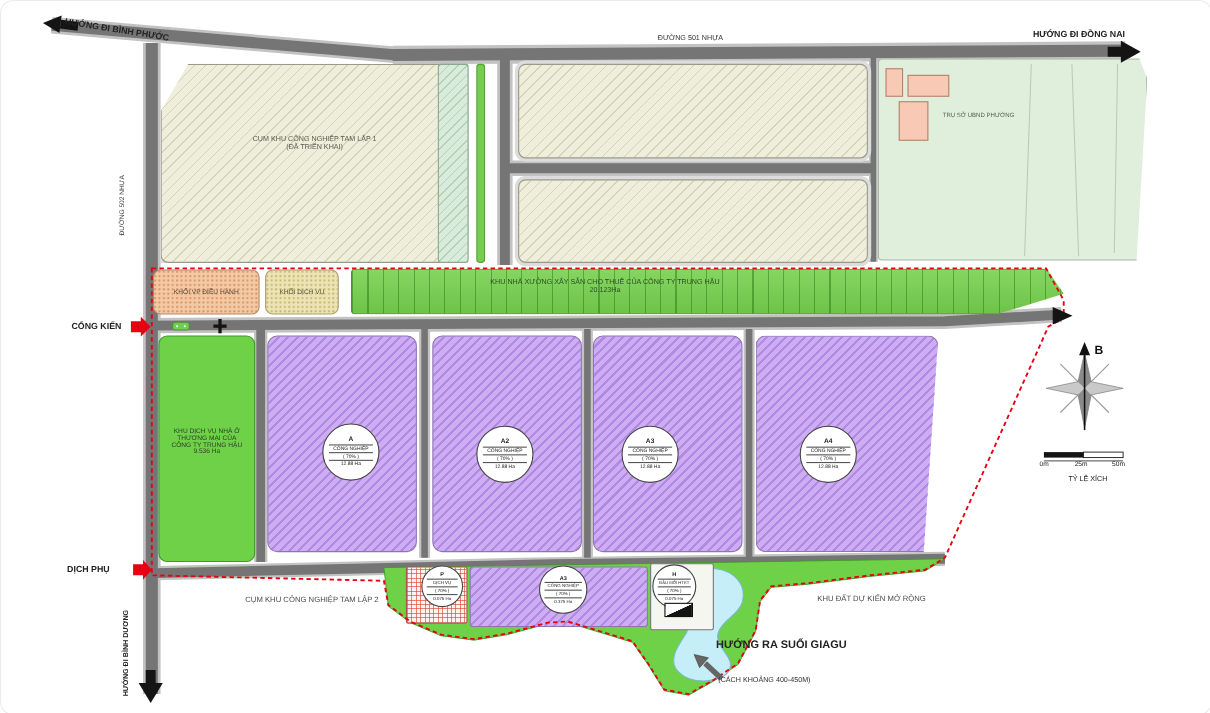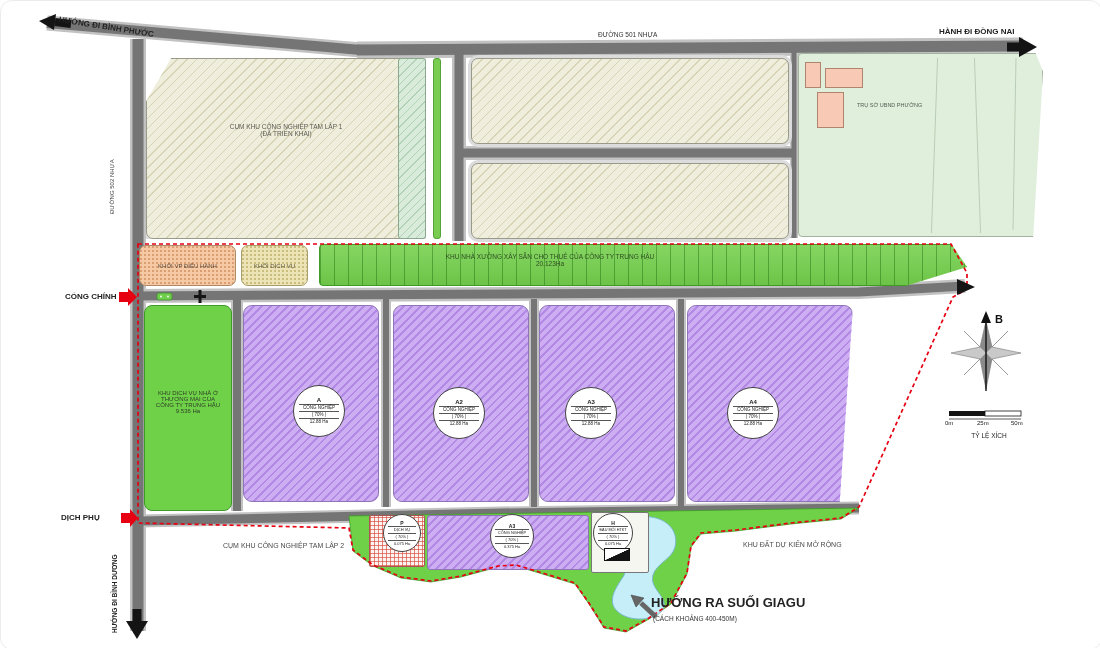--- a/index.html
+++ b/index.html
@@ -237,28 +237,28 @@
 
     <g>
       <rect x="948" y="410" width="36" height="5" fill="#141414"></rect>
       <rect x="984" y="410" width="36" height="5" fill="#ffffff" stroke="#141414" stroke-width="0.8"></rect>
       <line x1="948" y1="418" x2="1020" y2="418" stroke="#141414" stroke-width="0.7"></line>
     </g>
   </svg>
 
   <div class="lbl" style="left:58px;top:14px;font-size:8px;font-weight:600;color:#222;transform:rotate(9deg);transform-origin:left center;">HƯỚNG ĐI BÌNH PHƯỚC</div>
   <div class="lbl" style="left:597px;top:30px;font-size:6.5px;color:#333;">ĐƯỜNG 501 NHỰA</div>
-  <div class="lbl" style="left:938px;top:26px;font-size:8px;font-weight:600;color:#222;">HÀNH ĐI ĐỒNG NAI</div>
+  <div class="lbl" style="left:938px;top:26px;font-size:8px;font-weight:600;color:#222;">HƯỚNG ĐI ĐỒNG NAI</div>
   <div class="lbl vtext" style="left:108px;top:128px;height:85px;font-size:6px;color:#444;">ĐƯỜNG 502 NHỰA</div>
   <div class="lbl vtext" style="left:110px;top:530px;height:102px;font-size:6.5px;font-weight:600;color:#222;">HƯỚNG ĐI BÌNH DƯƠNG</div>
-  <div class="lbl" style="left:64px;top:291px;font-size:8px;font-weight:600;color:#222;">CỔNG CHÍNH</div>
+  <div class="lbl" style="left:64px;top:291px;font-size:8px;font-weight:600;color:#222;">CỔNG KIẾN</div>
   <div class="lbl" style="left:60px;top:512px;font-size:8px;font-weight:600;color:#222;">DỊCH PHỤ</div>
   <div class="lbl" style="left:222px;top:541px;font-size:7px;color:#4a4a4a;">CỤM KHU CÔNG NGHIỆP TAM LẬP 2</div>
   <div class="lbl" style="left:742px;top:540px;font-size:7px;color:#4a4a4a;">KHU ĐẤT DỰ KIẾN MỞ RỘNG</div>
-  <div class="lbl" style="left:650px;top:595px;font-size:13px;font-weight:600;color:#222;">HƯỚNG RA SUỐI GIAGU</div>
+  <div class="lbl" style="left:650px;top:580px;font-size:10px;font-weight:600;color:#222;">HƯỚNG RA SUỐI GIAGU</div>
   <div class="lbl" style="left:652px;top:614px;font-size:6.5px;color:#333;">(CÁCH KHOẢNG 400-450M)</div>
   <div class="lbl" style="left:994px;top:312px;font-size:11px;font-weight:bold;color:#111;">B</div>
   <div class="lbl" style="left:944px;top:419px;font-size:6px;color:#222;">0m</div>
   <div class="lbl" style="left:976px;top:419px;font-size:6px;color:#222;">25m</div>
   <div class="lbl" style="left:1010px;top:419px;font-size:6px;color:#222;">50m</div>
   <div class="lbl center" style="left:952px;top:431px;width:72px;font-size:6.5px;color:#222;">TỶ LỆ XÍCH</div>
 
 </div>
 
 </body></html>

